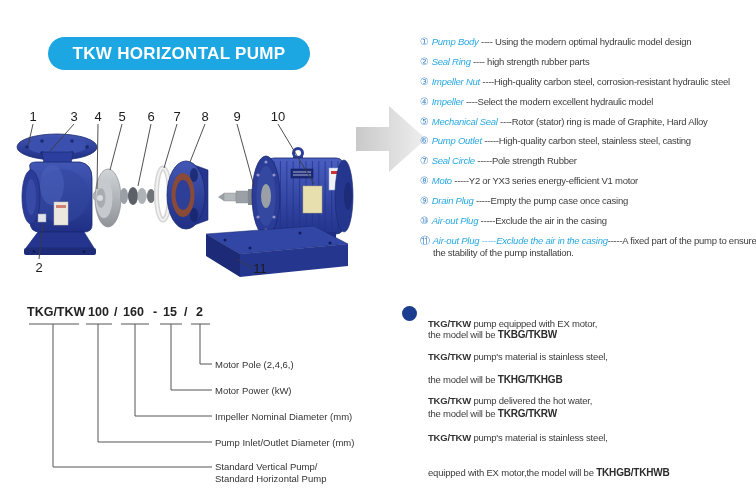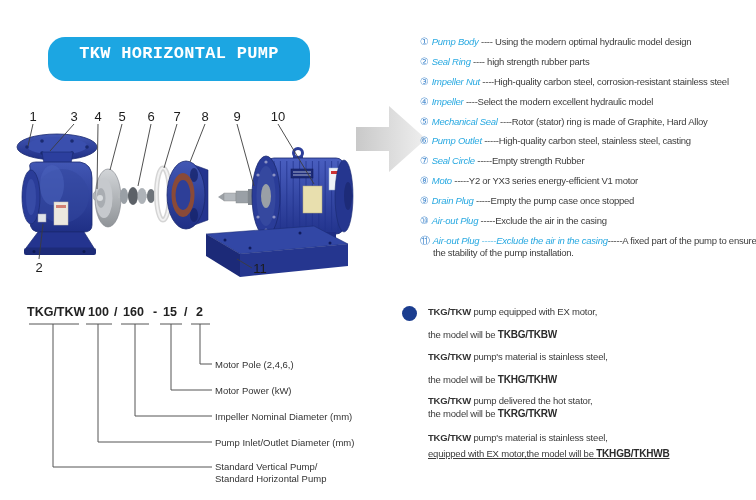--- a/index.html
+++ b/index.html
@@ -4,25 +4,24 @@
 <style>
   * { box-sizing: border-box; }
   html,body { margin:0; padding:0; }
   body {
     width:756px; height:500px; background:#ffffff; position:relative;
     overflow:hidden; font-family:"Liberation Sans", sans-serif;
   }
 
   
   .banner {
-    position:absolute; left:48px; top:37px; width:262px; height:44px;
+    position:absolute; left:48px; top:37px; width:262px; height:33px;
     background:#1ca6e2; border-radius:17px; text-align:center;
     line-height:33px; color:#ffffff; font-weight:bold; font-size:17px;
     letter-spacing:0.3px;
-    font-family:Liberation Mono, monospace;
   }
 
   
   .diagram-svg { position:absolute; left:0; top:95px; }
 
   
   ul.parts {
     position:absolute; left:420px; top:36px; width:338px;
     list-style:none; margin:0; padding:0;
   }
@@ -42,22 +41,22 @@
   .note-bullet {
     position:absolute; left:402px; top:306px; width:15px; height:15px;
     border-radius:50%; background:#1b3d8f;
   }
   .note-line {
     position:absolute; left:428px; width:320px; font-size:9.5px;
     letter-spacing:-0.2px; color:#3a3a3a; white-space:nowrap;
   }
   .note-line .np { font-weight:bold; color:#333333; }
   .note-line .nm { font-weight:bold; color:#2b2b2b; font-size:10px; }
-  .nl1{ top:306px; } .nl2{ top:329px; } .nl3{ top:351px; } .nl4{ top:374px; }
-  .nl5{ top:395px; } .nl6{ top:408px; } .nl7{ top:432px; } .nl8{ top:448px;text-decoration:underline; }
+  .nl1{ top:318px; } .nl2{ top:329px; } .nl3{ top:351px; } .nl4{ top:374px; }
+  .nl5{ top:395px; } .nl6{ top:408px; } .nl7{ top:432px; } .nl8{ top:467px; }
 </style>
 </head>
 <body>
 
 <div class="banner">TKW HORIZONTAL PUMP</div>
 
 <svg class="diagram-svg" width="430" height="195" viewBox="0 95 430 195">
   <defs>
     <linearGradient id="gBlue" x1="0" y1="0" x2="0" y2="1">
       <stop offset="0" stop-color="#4257b4"></stop>
@@ -189,27 +188,27 @@
     <text x="205" y="121">8</text>
     <text x="237" y="121">9</text>
     <text x="278" y="121">10</text>
     <text x="260" y="273">11</text>
   </g>
 </svg>
 
 <ul class="parts">
   <li><span class="pnum">①</span><span class="plabel">Pump Body</span><span class="pdesc"> ---- </span><span class="pdesc">Using the modern optimal hydraulic model design</span></li>
   <li><span class="pnum">②</span><span class="plabel">Seal Ring</span><span class="pdesc"> ---- </span><span class="pdesc">high strength rubber parts</span></li>
-  <li><span class="pnum">③</span><span class="plabel">Impeller Nut</span><span class="pdesc"> ----</span><span class="pdesc">High-quality carbon steel, corrosion-resistant stainless steel</span></li>
+  <li><span class="pnum">③</span><span class="plabel">Impeller Nut</span><span class="pdesc"> ----</span><span class="pdesc">High-quality carbon steel, corrosion-resistant hydraulic steel</span></li>
   <li><span class="pnum">④</span><span class="plabel">Impeller</span><span class="pdesc"> ----</span><span class="pdesc">Select the modern excellent hydraulic model</span></li>
   <li><span class="pnum">⑤</span><span class="plabel">Mechanical Seal</span><span class="pdesc"> ----</span><span class="pdesc">Rotor (stator) ring is made of Graphite, Hard Alloy</span></li>
   <li><span class="pnum">⑥</span><span class="plabel">Pump Outlet</span><span class="pdesc"> -----</span><span class="pdesc">High-quality carbon steel, stainless steel, casting</span></li>
-  <li><span class="pnum">⑦</span><span class="plabel">Seal Circle</span><span class="pdesc"> -----</span><span class="pdesc">Empty strength Rubber</span></li>
+  <li><span class="pnum">⑦</span><span class="plabel">Seal Circle</span><span class="pdesc"> -----</span><span class="pdesc">Pole strength Rubber</span></li>
   <li><span class="pnum">⑧</span><span class="plabel">Moto</span><span class="pdesc"> -----</span><span class="pdesc">Y2 or YX3 series energy-efficient V1 motor</span></li>
-  <li><span class="pnum">⑨</span><span class="plabel">Drain Plug</span><span class="pdesc"> -----</span><span class="pdesc">Empty the pump case once stopped</span></li>
+  <li><span class="pnum">⑨</span><span class="plabel">Drain Plug</span><span class="pdesc"> -----</span><span class="pdesc">Empty the pump case once casing</span></li>
   <li><span class="pnum">⑩</span><span class="plabel">Air-out Plug</span><span class="pdesc"> -----</span><span class="pdesc">Exclude the air in the casing</span></li>
   <li><span class="pnum">⑪</span><span class="plabel">Air-out Plug -----Exclude the air in the casing</span><span class="pdesc">-----</span><span class="pdesc">A fixed part of the pump to ensure the stability of the pump installation.</span></li>
 </ul>
 
 <svg class="legend-svg" width="380" height="500" viewBox="0 0 380 500">
   <g font-size="12.5" font-weight="bold" fill="#222222">
     <text x="27" y="316">TKG/TKW</text>
     <text x="88" y="316">100</text>
     <text x="114" y="316">/</text>
     <text x="123" y="316">160</text>
@@ -232,17 +231,17 @@
     <text x="215" y="446">Pump Inlet/Outlet Diameter (mm)</text>
     <text x="215" y="470">Standard Vertical Pump/</text>
     <text x="215" y="482">Standard Horizontal Pump</text>
   </g>
 </svg>
 
 <div class="note-bullet"></div>
 <div class="note-line nl1"><span class="np">TKG/TKW</span><span> pump equipped with EX motor,</span><span class="nm"></span></div>
 <div class="note-line nl2"><span class="np"></span><span>the model will be </span><span class="nm">TKBG/TKBW</span></div>
 <div class="note-line nl3"><span class="np">TKG/TKW</span><span> pump's material is stainless steel,</span><span class="nm"></span></div>
-<div class="note-line nl4"><span class="np"></span><span>the model will be </span><span class="nm">TKHG/TKHW</span></div>
-<div class="note-line nl5"><span class="np">TKG/TKW</span><span> pump delivered the hot stator,</span><span class="nm"></span></div>
+<div class="note-line nl4"><span class="np"></span><span>the model will be </span><span class="nm">TKHG/TKHGB</span></div>
+<div class="note-line nl5"><span class="np">TKG/TKW</span><span> pump delivered the hot water,</span><span class="nm"></span></div>
 <div class="note-line nl6"><span class="np"></span><span>the model will be </span><span class="nm">TKRG/TKRW</span></div>
 <div class="note-line nl7"><span class="np">TKG/TKW</span><span> pump's material is stainless steel,</span><span class="nm"></span></div>
 <div class="note-line nl8"><span class="np"></span><span>equipped with EX motor,the model will be </span><span class="nm">TKHGB/TKHWB</span></div>
 
 </body></html>

